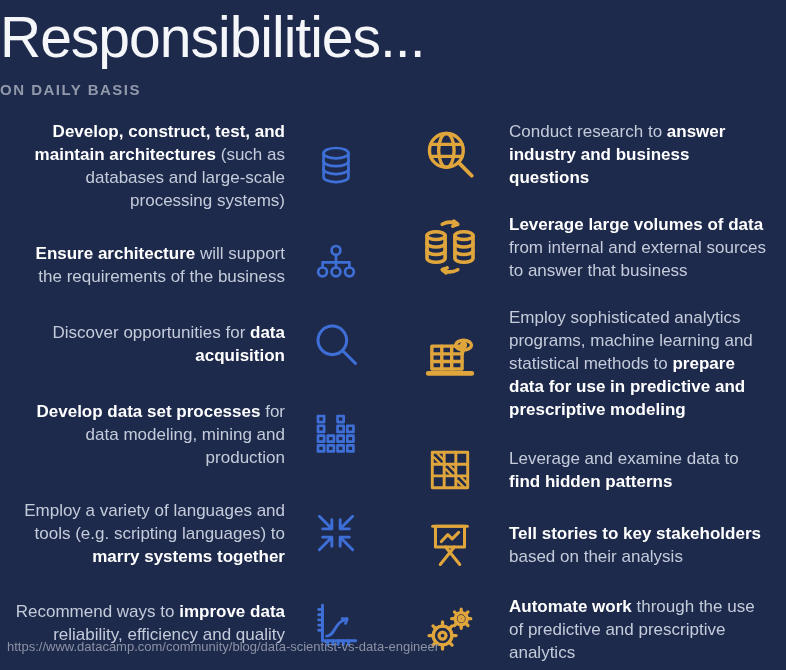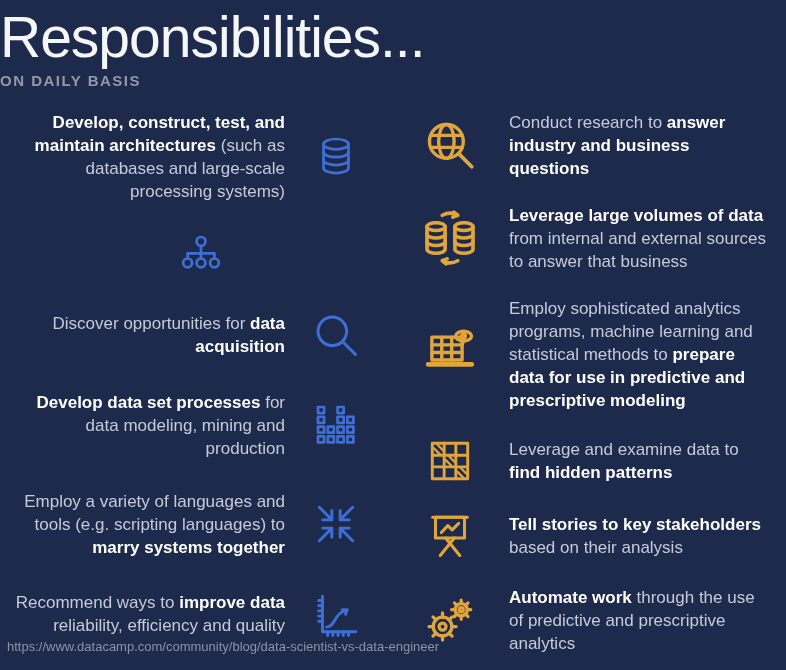--- a/index.html
+++ b/index.html
@@ -4,25 +4,25 @@
 <style>
   :root{
     --background:#1e2a4c; --blue:#3e6fd6; --yellow:#e0a63c;
     --title:#f4f6f9; --subtitle:#9199ab; --text:#c4cbda; --bold:#ffffff; --url:#8b92a4;
   }
   *{margin:0;padding:0;box-sizing:border-box;}
   body{background:#111;font-family:"Liberation Sans",sans-serif;}
   .page{position:relative;width:786px;height:670px;background:var(--background);overflow:hidden;}
   .header{text-align:left;padding-top:6px;}
   .title{color:var(--title);font-size:57px;font-weight:400;letter-spacing:-1px;line-height:1.1;}
-  .subtitle{color:var(--subtitle);font-size:15px;font-weight:700;letter-spacing:1.5px;margin-top:3px;}
+  .subtitle{color:var(--subtitle);font-size:15px;font-weight:700;letter-spacing:1.5px;margin-top:12px;}
   .main{display:flex;margin-top:22px;}
   .col{width:393px;}
   .row{display:flex;align-items:center;}
-  .col-left .row{justify-content:center;padding-left:14px;margin-bottom:30px;}
+  .col-left .row{justify-content:flex-start;padding-left:14px;margin-bottom:30px;}
   .col-right .row{padding-left:24px;margin-bottom:24px;}
   .txt{color:var(--text);font-size:17px;line-height:23px;}
   .col-left .txt{max-width:278px;text-align:right;}
   .col-right .txt{max-width:262px;text-align:left;}
   .seg-b{color:var(--bold);font-weight:700;}
   .iconbox{flex-shrink:0;display:flex;align-items:center;justify-content:center;}
   .col-left .iconbox{width:58px;margin-left:22px;margin-right:28px;}
   .col-right .iconbox{width:66px;margin-right:26px;}
   .icon-blue{color:var(--blue);}
   .icon-yellow{color:var(--yellow);}
@@ -51,20 +51,21 @@
           <svg class="ic" width="46" height="52" viewBox="0 0 24 24">
             <ellipse cx="12" cy="5.3" rx="6.5" ry="2.7"></ellipse>
             <path d="M5.5 5.3 v12.4 c0 1.5 2.9 2.7 6.5 2.7 s6.5 -1.2 6.5 -2.7 v-12.4"></path>
             <path d="M5.5 9.4 c0 1.5 2.9 2.7 6.5 2.7 s6.5 -1.2 6.5 -2.7"></path>
             <path d="M5.5 13.5 c0 1.5 2.9 2.7 6.5 2.7 s6.5 -1.2 6.5 -2.7"></path>
           </svg>
         </div>
       </div>
 
       <div class="row">
+        <div class="txt"><span></span><span class="seg-b">Ensure architecture</span><span> will support the requirements of the business</span></div>
         <div class="iconbox icon-blue">
           <svg class="ic" width="52" height="46" viewBox="0 0 24 24">
             <circle cx="12" cy="4.4" r="2.3"></circle>
             <path d="M12 6.7 V10.6 M5 10.6 H19 M5 10.6 V13.3 M12 10.6 V13.3 M19 10.6 V13.3"></path>
             <circle cx="5" cy="15.6" r="2.3"></circle>
               <circle cx="12" cy="15.6" r="2.3"></circle>
               <circle cx="19" cy="15.6" r="2.3"></circle>
           </svg>
         </div>
       </div>

